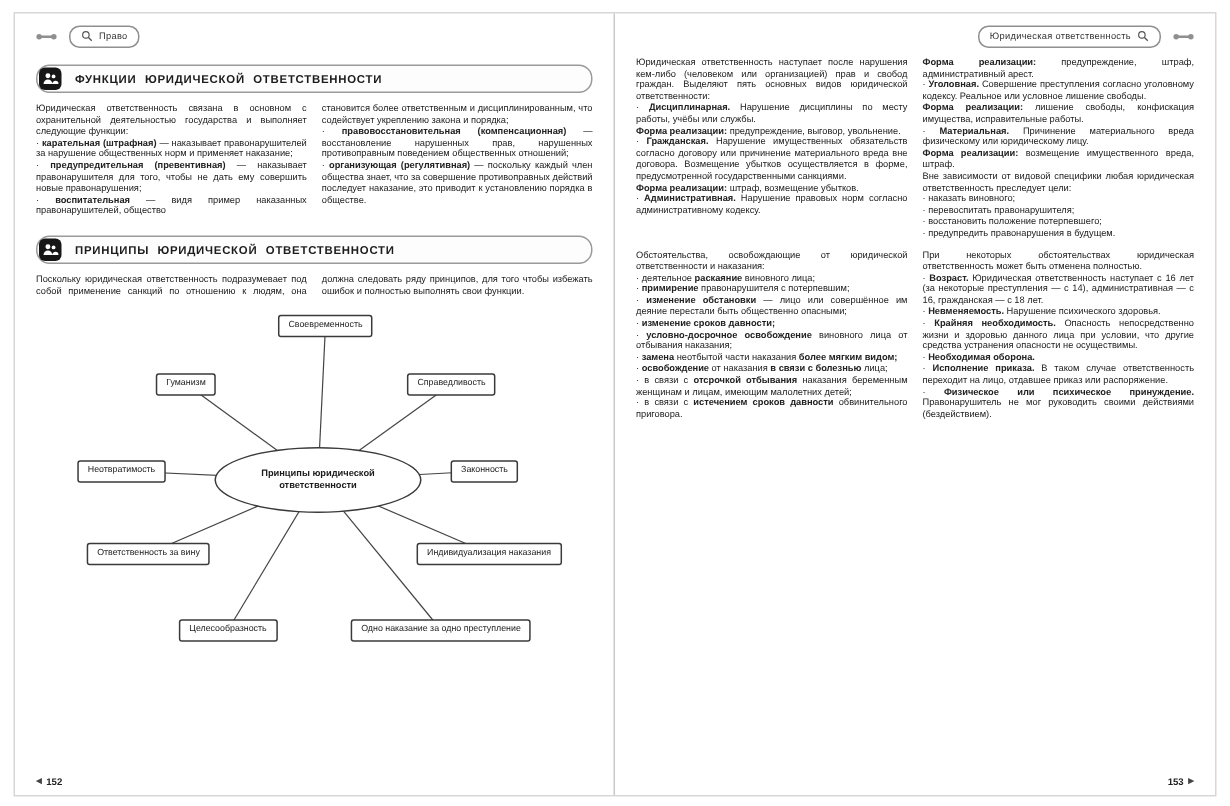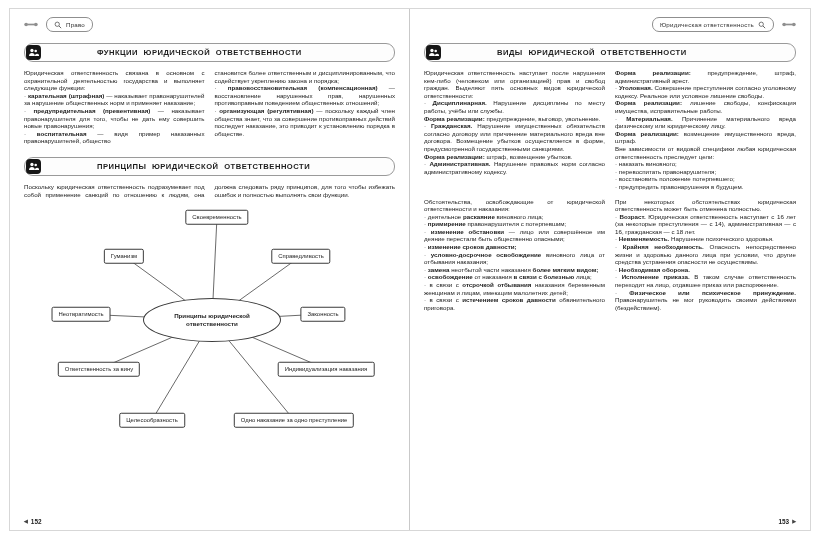--- a/index.html
+++ b/index.html
@@ -16,21 +16,21 @@
   
   .top-bar{display:flex;align-items:center;height:14px;margin-top:8px;gap:8px;}
   .top-bar.right{justify-content:flex-end;}
   .ornament{display:inline-flex;align-items:center;}
   .search-pill{display:inline-flex;align-items:center;gap:4px;height:13px;
     border:1px solid #8f8f8f;border-radius:7px;padding:0 7px;background:#fff;cursor:pointer;}
   .pill-text{font-size:6.2px;color:#333;white-space:nowrap;letter-spacing:.2px;}
 
   
   .section-bar{margin-top:12px;height:17px;border:1px solid #9a9a9a;border-radius:9px;
-    background:#fdfdfd;display:flex;align-items:center;position:relative;gap:47px;}
+    background:#fdfdfd;display:flex;align-items:center;position:relative;}
   .sec-icon{width:15px;height:15px;min-width:15px;background:#161616;border-radius:4px;
     margin-left:1px;display:flex;align-items:center;justify-content:center;}
   .sec-icon svg{width:11px;height:11px;display:block;}
   .sec-title{font-weight:bold;font-size:7.6px;letter-spacing:.5px;word-spacing:3px;
     margin-left:9px;white-space:nowrap;}
 
   
   .cols{display:flex;gap:10px;margin-top:7px;}
   .col{flex:1 1 0;min-width:0;}
   .jtext{font-size:6.2px;line-height:7.6px;text-align:justify;color:#222;}
@@ -156,31 +156,20 @@
       </div>
       <span class="ornament">
         <svg viewBox="0 0 20 10" width="14" height="7">
             <circle cx="3" cy="5" r="2.6" fill="#8f8f8f"></circle>
             <rect x="4.5" y="3.8" width="11" height="2.4" fill="#8f8f8f"></rect>
             <circle cx="17" cy="5" r="2.6" fill="#8f8f8f"></circle>
           </svg>
       </span>
     </div>
 
-    <div class="section-bar">
-      <span class="sec-icon">
-        <svg viewBox="0 0 24 24">
-            <circle cx="8.6" cy="7.6" r="3.6" fill="#fff"></circle>
-            <path d="M2.2 19.6c0-3.6 2.9-6.5 6.4-6.5s6.4 2.9 6.4 6.5z" fill="#fff"></path>
-            <circle cx="16.8" cy="8.6" r="2.8" fill="#fff"></circle>
-            <path d="M14.6 19.6c.3-2.7 2.6-4.9 5.4-4.8 1.6.1 3 .9 3.8 2.1.5.8.8 1.7.8 2.7z" fill="#fff"></path>
-          </svg>
-      </span>
-      <span class="sec-title">ВИДЫ ЮРИДИЧЕСКОЙ ОТВЕТСТВЕННОСТИ</span>
-    </div>
     <div class="cols">
       <div class="col jtext">Юридическая ответственность наступает после нарушения кем-либо (человеком или организацией) прав и свобод граждан. Выделяют пять основных видов юридической ответственности:<br>·  <b>Дисциплинарная.</b> Нарушение дисциплины по месту работы, учёбы или службы.<br><b>Форма реализации:</b> предупреждение, выговор, увольнение.<br>·  <b>Гражданская.</b> Нарушение имущественных обязательств согласно договору или причинение материального вреда вне договора. Возмещение убытков осуществляется в форме, предусмотренной государственными санкциями.<br><b>Форма реализации:</b> штраф, возмещение убытков.<br>·  <b>Административная.</b> Нарушение правовых норм согласно административному кодексу.</div>
       <div class="col jtext"><b>Форма реализации:</b> предупреждение, штраф, административный арест.<br>·  <b>Уголовная.</b> Совершение преступления согласно уголовному кодексу. Реальное или условное лишение свободы.<br><b>Форма реализации:</b> лишение свободы, конфискация имущества, исправительные работы.<br>·  <b>Материальная.</b> Причинение материального вреда физическому или юридическому лицу.<br><b>Форма реализации:</b> возмещение имущественного вреда, штраф.<br>Вне зависимости от видовой специфики любая юридическая ответственность преследует цели:<br>·  наказать виновного;<br>·  перевоспитать правонарушителя;<br>·  восстановить положение потерпевшего;<br>·  предупредить правонарушения в будущем.</div>
     </div>
 
     <div class="cols">
       <div class="col jtext">Обстоятельства, освобождающие от юридической ответственности и наказания:<br>·  деятельное <b>раскаяние</b> виновного лица;<br>·  <b>примирение</b> правонарушителя с потерпевшим;<br>·  <b>изменение обстановки</b> — лицо или совершённое им деяние перестали быть общественно опасными;<br>·  <b>изменение сроков давности;</b><br>·  <b>условно-досрочное освобождение</b> виновного лица от отбывания наказания;<br>·  <b>замена</b> неотбытой части наказания <b>более мягким видом;</b><br>·  <b>освобождение</b> от наказания <b>в связи с болезнью</b> лица;<br>·  в связи с <b>отсрочкой отбывания</b> наказания беременным женщинам и лицам, имеющим малолетних детей;<br>·  в связи с <b>истечением сроков давности</b> обвинительного приговора.</div>
       <div class="col jtext">При некоторых обстоятельствах юридическая ответственность может быть отменена полностью.<br>·  <b>Возраст.</b> Юридическая ответственность наступает с 16 лет (за некоторые преступления — с 14), административная — с 16, гражданская — с 18 лет.<br>·  <b>Невменяемость.</b> Нарушение психического здоровья.<br>·  <b>Крайняя необходимость.</b> Опасность непосредственно жизни и здоровью данного лица при условии, что другие средства устранения опасности не осуществимы.<br>·  <b>Необходимая оборона.</b><br>·  <b>Исполнение приказа.</b> В таком случае ответственность переходит на лицо, отдавшее приказ или распоряжение.<br>·  <b>Физическое или психическое принуждение.</b> Правонарушитель не мог руководить своими действиями (бездействием).</div>
     </div>
 

